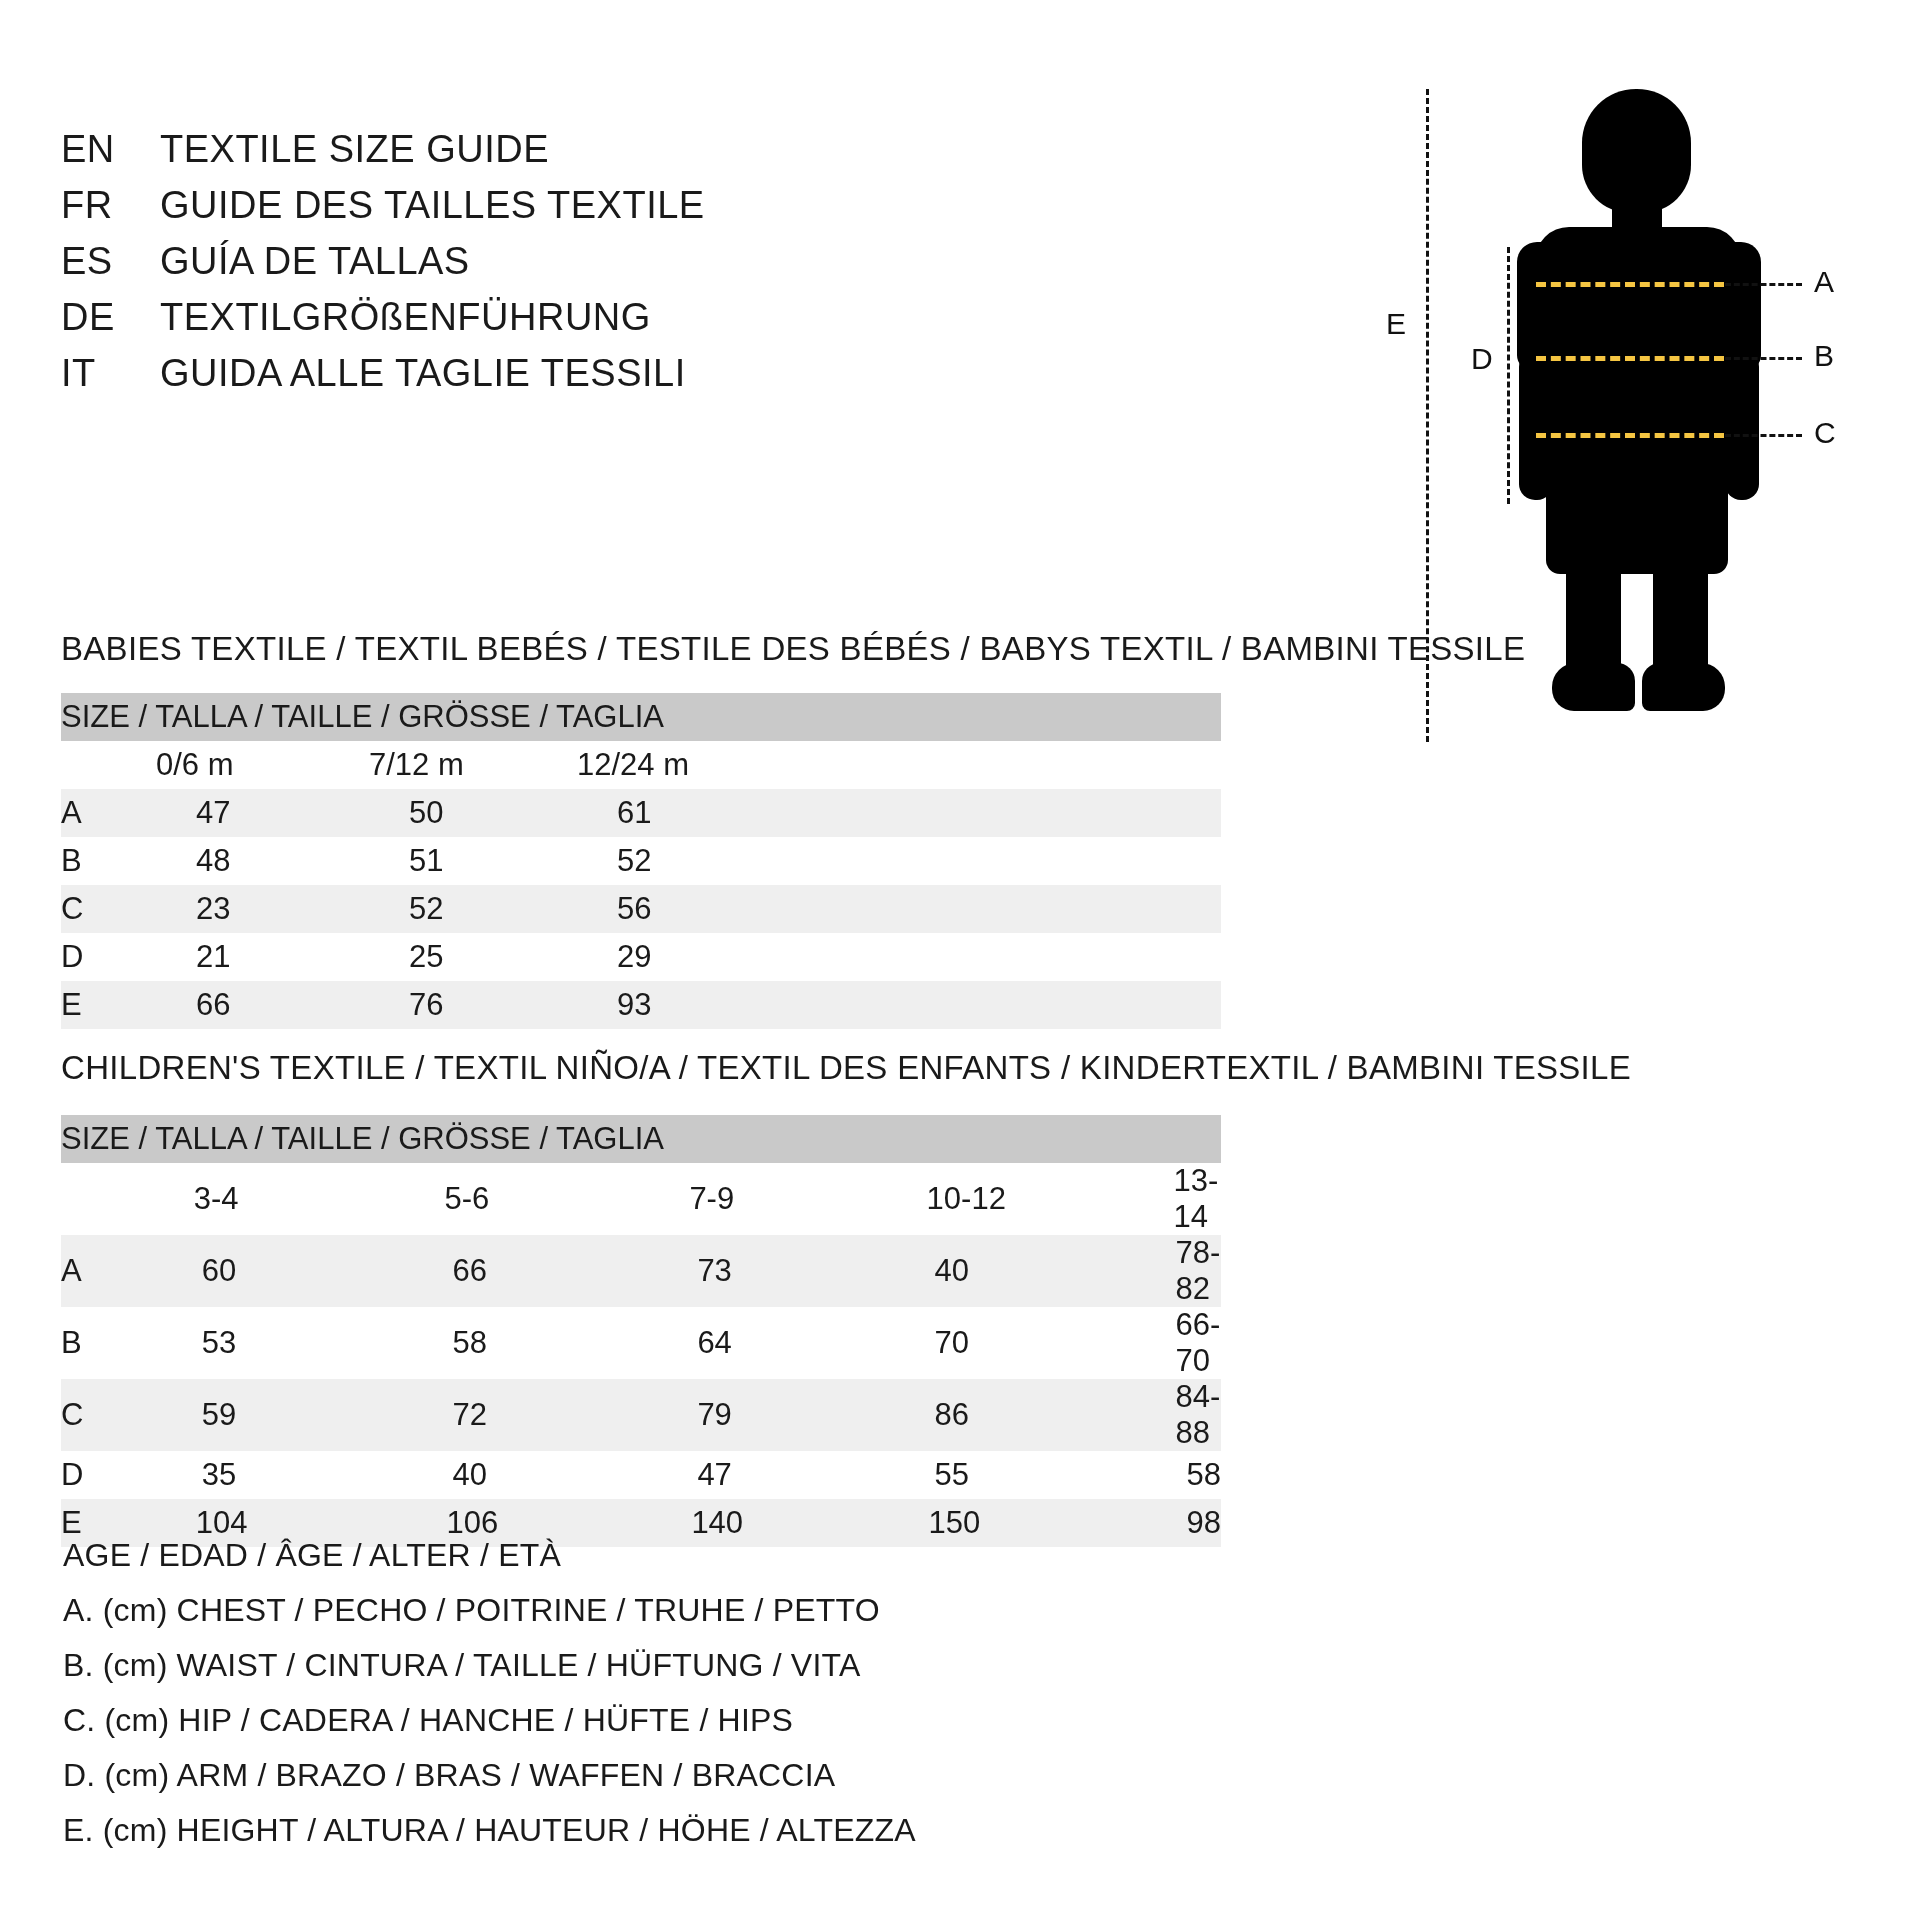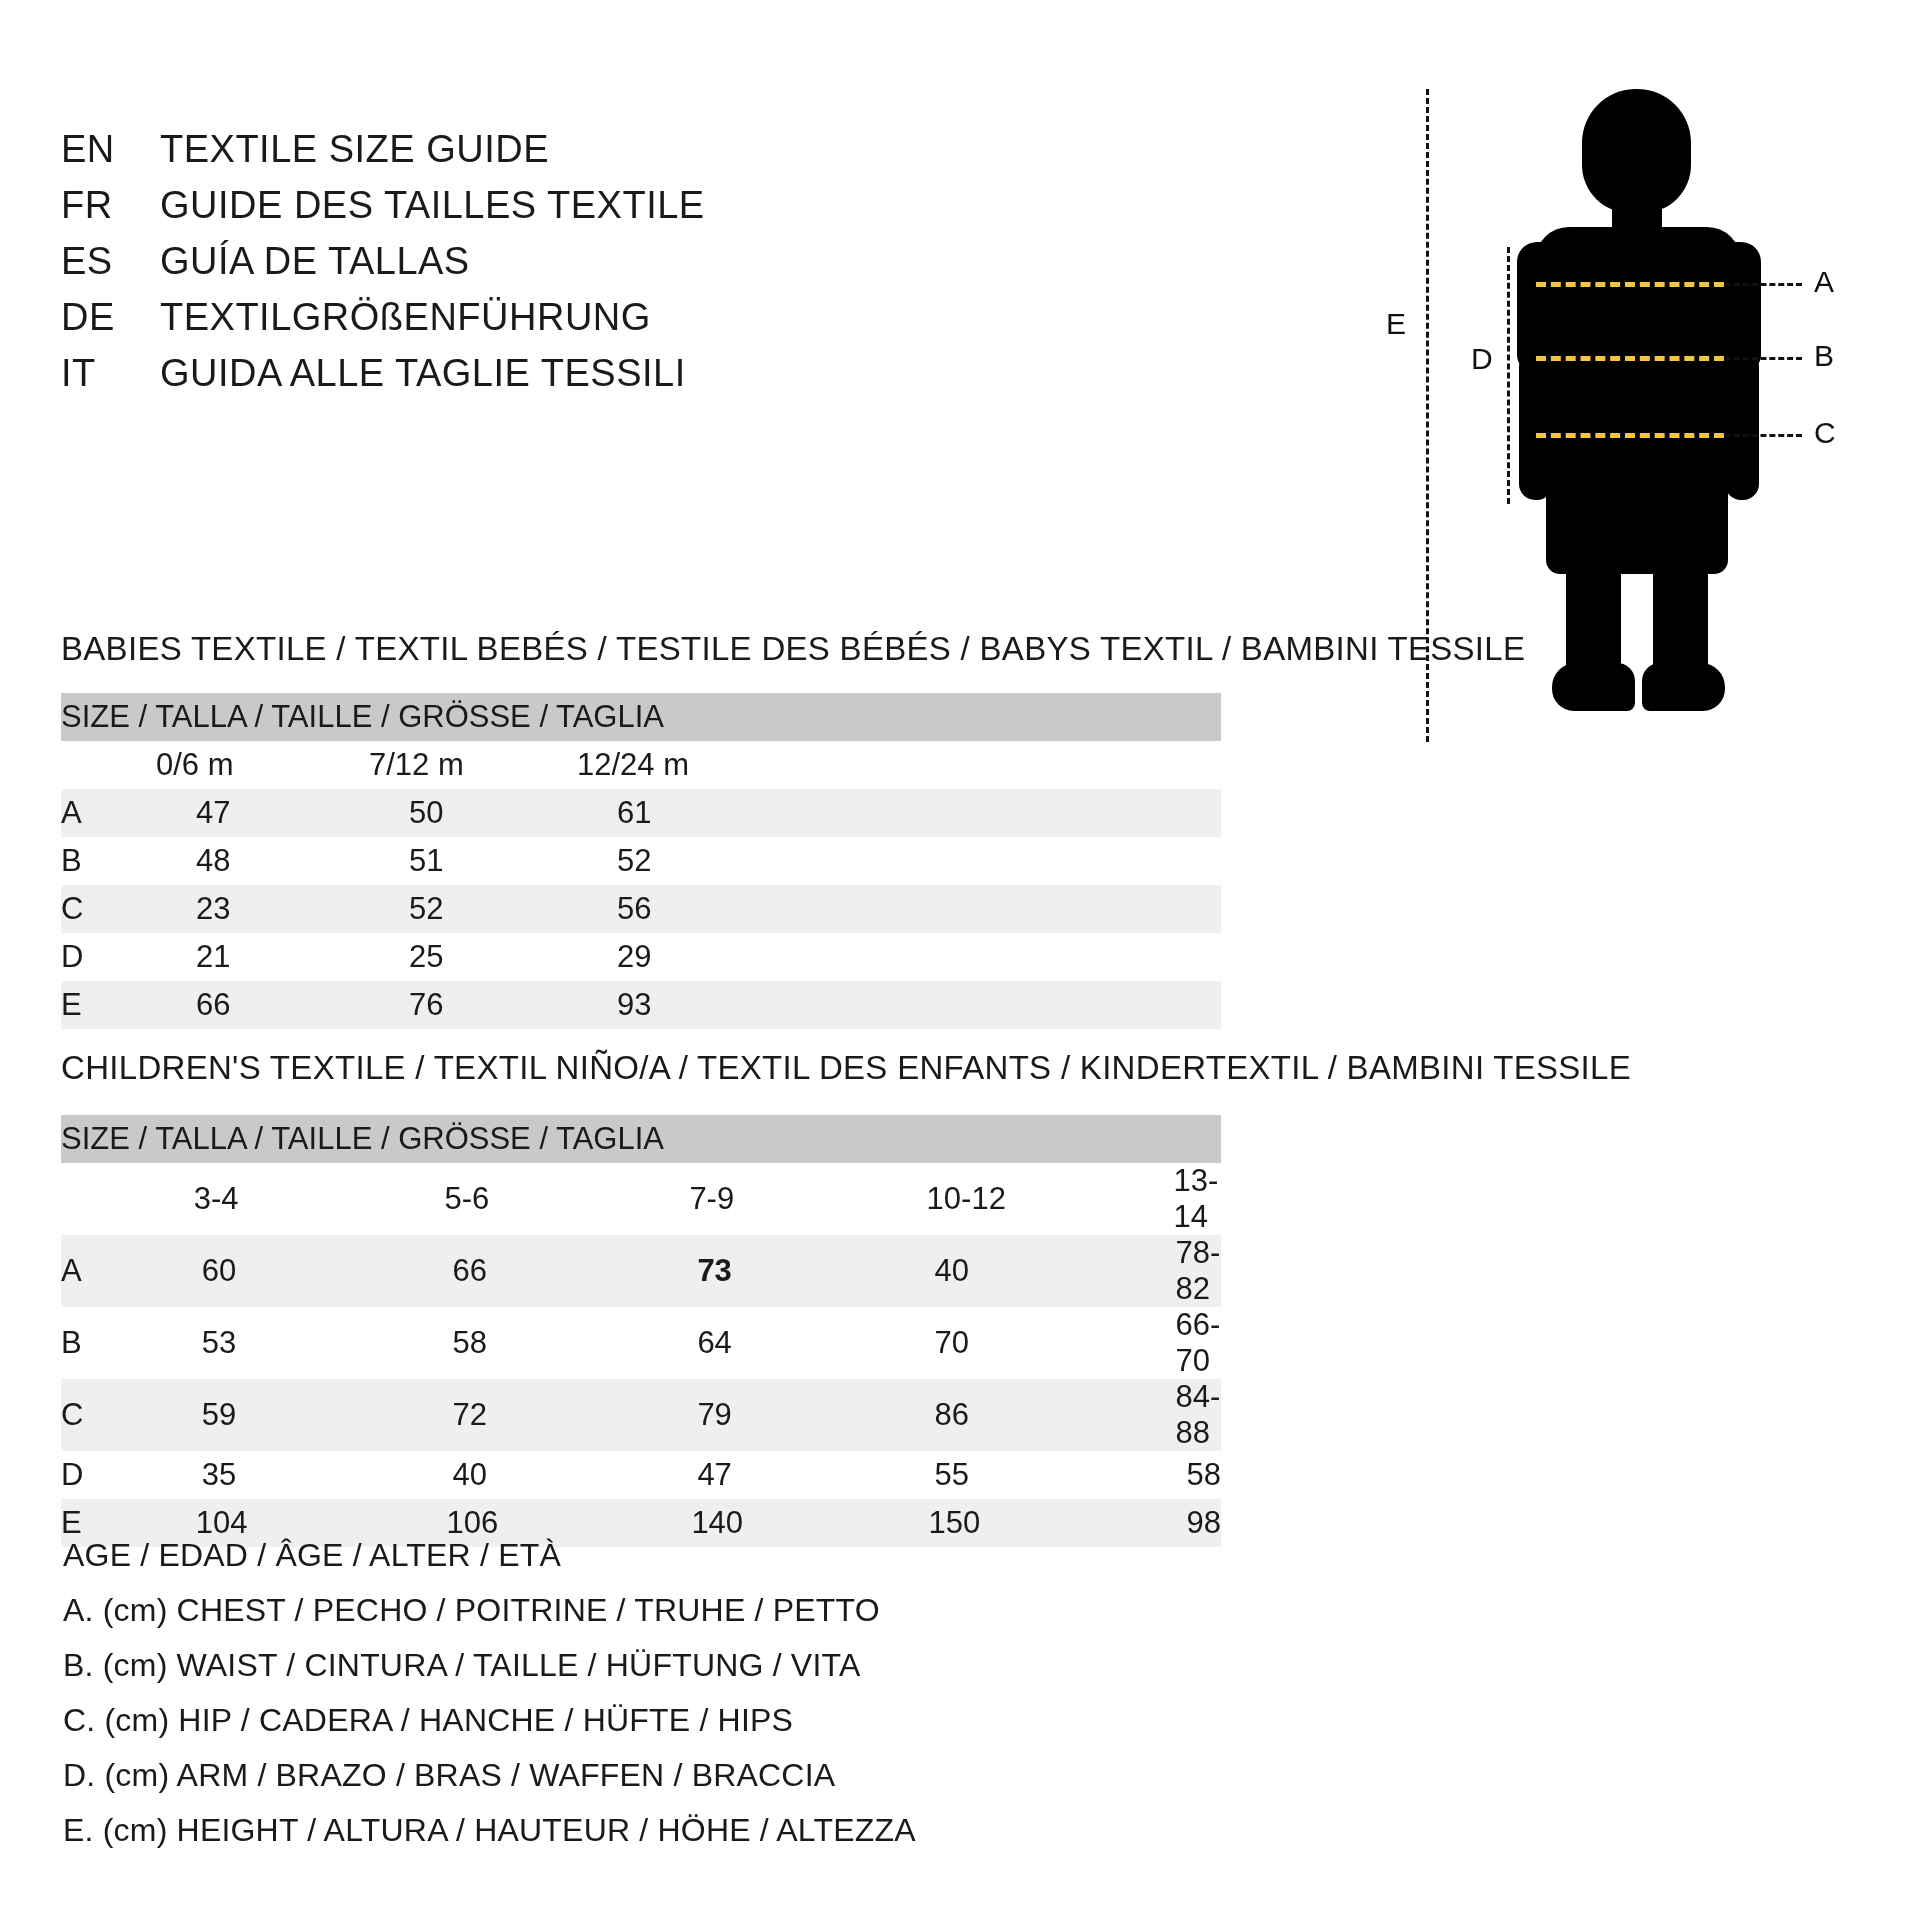--- a/index.html
+++ b/index.html
@@ -286,21 +286,21 @@
         <td style="width: 216px; padding-left:40px;">3-4</td>
         <td style="width: 210px; padding-left:40px;">5-6</td>
         <td style="width: 202px; padding-left:40px;">7-9</td>
         <td style="width: 212px; padding-left:40px;">10-12</td>
         <td style="padding-left:40px;">13-14</td>
       </tr>
       <tr class="data-row row-shade">
         <td class="rowlabel">A</td>
         <td style="padding-left:48px;">60</td>
         <td style="padding-left:48px;">66</td>
-        <td style="padding-left:48px;font-weight:bold;">73</td>
+        <td style="padding-left:48px;">73</td>
         <td style="padding-left:48px;">40</td>
         <td style="padding-left:42px;">78-82</td>
       </tr>
       <tr class="data-row row-plain">
         <td class="rowlabel">B</td>
         <td style="padding-left:48px;">53</td>
         <td style="padding-left:48px;">58</td>
         <td style="padding-left:48px;">64</td>
         <td style="padding-left:48px;">70</td>
         <td style="padding-left:42px;">66-70</td>

